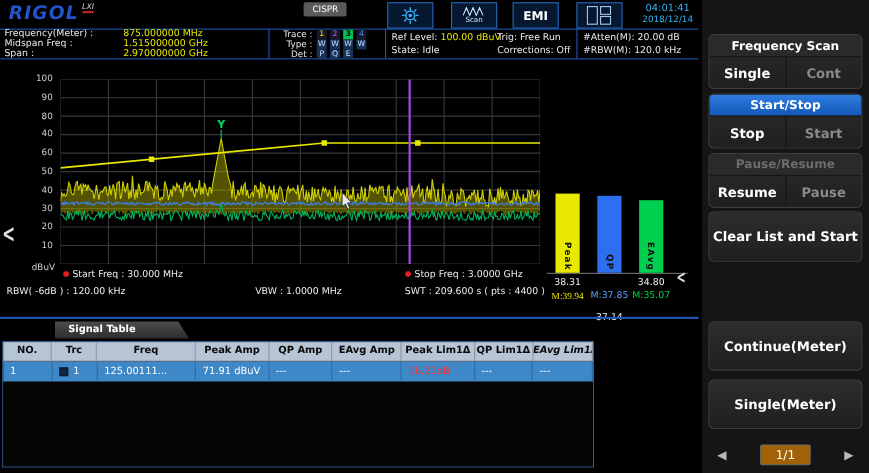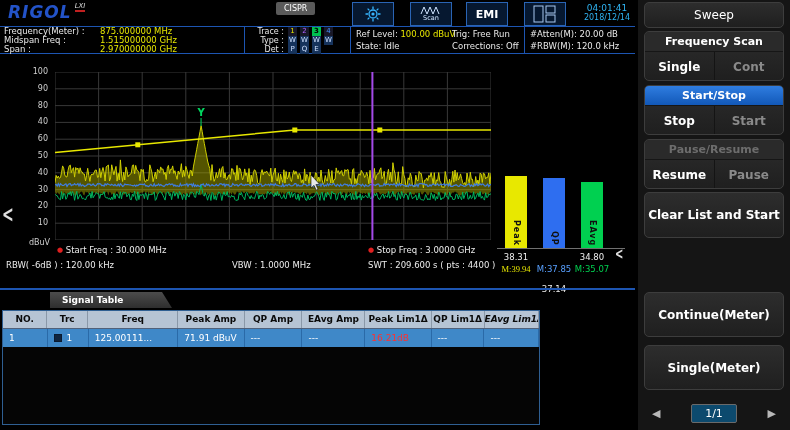--- a/index.html
+++ b/index.html
@@ -15,21 +15,21 @@
   .iconbtn{width:42px;height:24px;background:#061830;border:1px solid #2a64b4;display:flex;align-items:center;justify-content:center;cursor:pointer}
   .iconbtn.col{flex-direction:column;padding:1px 0}
   .scan-lbl{font-size:6.5px;color:#cfe4ff;line-height:7px}
   .emi{color:#fff;font-weight:bold;font-size:11px}
   .clock{color:#2fb3f2;font-size:9px;text-align:center;line-height:10px}
 
   
   .inforow{height:9px;line-height:9px;font-size:8.5px;white-space:nowrap}
   .lbl{color:#e8e8e8}
   .val{color:#e6e600}
-  .flabel{display:inline-block;width:96px}
+  .flabel{display:inline-block;width:108px}
   .tlabel{display:inline-block;width:34px;text-align:right;margin-right:4px;font-size:8px}
   .tracerow{height:9px;line-height:9px;display:flex;align-items:center}
   .chip{display:inline-block;width:9px;height:9px;line-height:9px;text-align:center;font-size:7px;margin-right:3px;background:#181828}
   .chip.t1{color:#e8e800}.chip.t2{color:#b060ff}
   .chip.t3{background:#00c050;color:#000;font-weight:bold}
   .chip.t4{color:#4890ff}
   .chip.w{background:#16335c;color:#cfe0ff}
   .statustxt{font-size:8.5px;white-space:nowrap;color:#e8e8e8}
   .sep{background:#1d55b2}
 
@@ -65,21 +65,21 @@
   .sb-header{height:20px;line-height:20px;text-align:center;font-size:11px;font-weight:bold;color:#fff;background:#2a2a2a;border-bottom:1px solid #161616}
   .sb-header.blue{background:linear-gradient(180deg,#2f7de0,#1258b8)}
   .sb-header.dim{color:#6d6d6d}
   .sb-row{display:flex;height:29px}
   .sb-half{flex:1;display:flex;align-items:center;justify-content:center;font-size:12px;font-weight:bold;cursor:pointer}
   .sb-half + .sb-half{border-left:1px solid #141414}
   .on{color:#fff}.off{color:#8a8a8a}
   .sb-btn{display:flex;align-items:center;justify-content:center;font-size:12px;font-weight:bold;color:#fff;cursor:pointer;text-align:center}
   .sb-pager{position:absolute;left:6px;top:399px;width:140px;height:28px;display:flex;align-items:center;justify-content:space-between;padding:0 8px}
   .tri{color:#b8b8b8;font-size:11px;cursor:pointer}
-  .page-box{border:1px solid #6a6a6a;background:#0c4a6e;color:#fff;font-size:11px;padding:2px 13px;border-radius:2px}
+  .page-box{border:1px solid #6a6a6a;background:#a16207;color:#fff;font-size:11px;padding:2px 13px;border-radius:2px}
 </style>
 </head>
 <body>
 
 <div id="root">
 
   <div class="abs" style="left:8px;top:2px">
     <span class="brand">RIGOL</span><span class="lxi">LXI</span>
   </div>
   <div class="abs badge" style="left:276px;top:2px">CISPR</div>
@@ -266,23 +266,20 @@
         <div class="td red" style="width: 78px;">16.21dB</div>
         <div class="td" style="width: 62px;">---</div>
         <div class="td" style="width: 64px;">---</div>
       </div>
     <div class="table-empty"></div>
   </div>
 
   <span class="chev abs" style="left:2px;top:206px;font-size:14px">&lt;</span>
 
   <div id="sidebar">
-    <div class="sb-panel sb-title">
-        <span>Sweep</span>
-      </div>
 
     <div class="sb-panel" style="top:31px;height:50px">
       <div class="sb-header">Frequency Scan</div>
       <div class="sb-row">
         <div class="sb-half on">Single</div>
         <div class="sb-half off">Cont</div>
       </div>
     </div>
 
     <div class="sb-panel" style="top:85px;height:50px">

